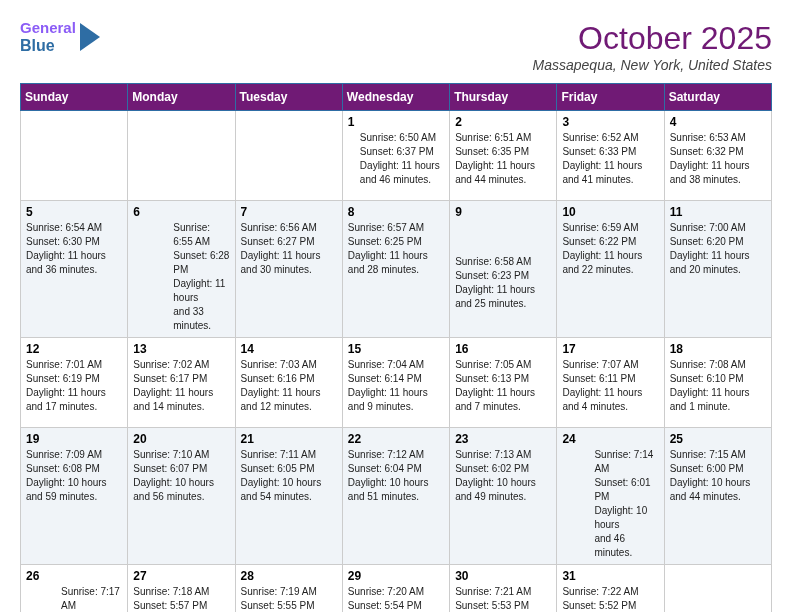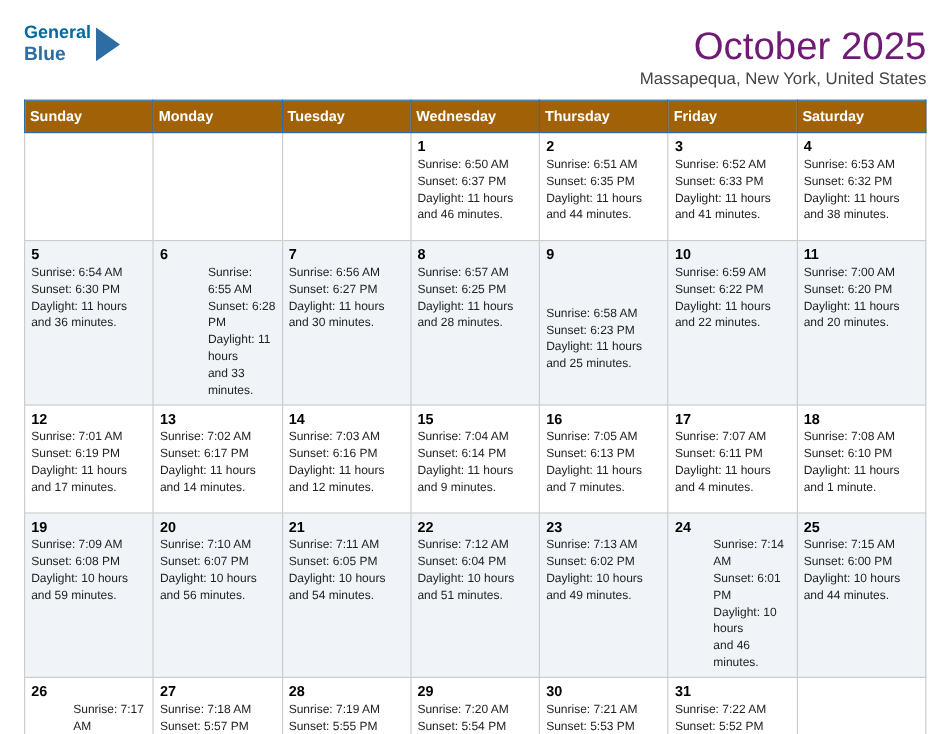--- a/index.html
+++ b/index.html
@@ -25,28 +25,29 @@
       text-align: right;
     }
     .month-title {
       font-size: 32px;
       color: #701a75;
       font-weight: normal;
     }
     .location {
       font-size: 14px;
       color: #444;
+      font-style: italic;
     }
     table {
       width: 100%;
       border-collapse: collapse;
       font-size: 10.5px;
     }
     thead tr th {
-      background-color: #a16207;
+      background-color: #701a75;
       color: #fff;
       padding: 6px 4px;
       text-align: left;
       font-size: 12px;
       border: 1px solid #2e6da4;
     }
     tbody tr td {
       border: 1px solid #ccc;
       vertical-align: top;
       padding: 4px 5px;
@@ -72,21 +73,21 @@
       line-height: 1.4;
     }
   </style>
 </head>
 <body>
 
 <div class="header">
   <div class="logo">
     <div style="display:flex;align-items:center;gap:0;">
       <div style="line-height:1.1;margin-right:4px;">
-        <div style="font-size:15px;font-weight:bold;color:#0369a1;">General</div>
+        <div style="font-size:15px;font-weight:bold;color:#8b5cf6;">General</div>
         <div style="font-size:16px;font-weight:bold;color:#2e6da4;">Blue</div>
       </div>
       <svg width="20" height="28" viewBox="0 0 20 28">
         <polygon points="0,0 20,14 0,28" fill="#2e6da4"></polygon>
       </svg>
     </div>
   </div>
   <div class="title-block">
     <div class="month-title">October 2025</div>
     <div class="location">Massapequa, New York, United States</div>
@@ -105,21 +106,21 @@
         <th>Saturday</th>
       </tr>
   </thead>
   <tbody id="calendar-body">
       <tr>
         <td></td>
         <td></td>
         <td></td>
         <td>
           <span class="day-num">1</span>
-          <div class="day-info" style="white-space: pre-line;">Sunrise: 6:50 AM
+          <div class="day-info" style="white-space: pre-line; margin-left: 12px;">Sunrise: 6:50 AM
 Sunset: 6:37 PM
 Daylight: 11 hours
 and 46 minutes.</div>
         </td>
         <td>
           <span class="day-num">2</span>
           <div class="day-info" style="white-space: pre-line;">Sunrise: 6:51 AM
 Sunset: 6:35 PM
 Daylight: 11 hours
 and 44 minutes.</div>

